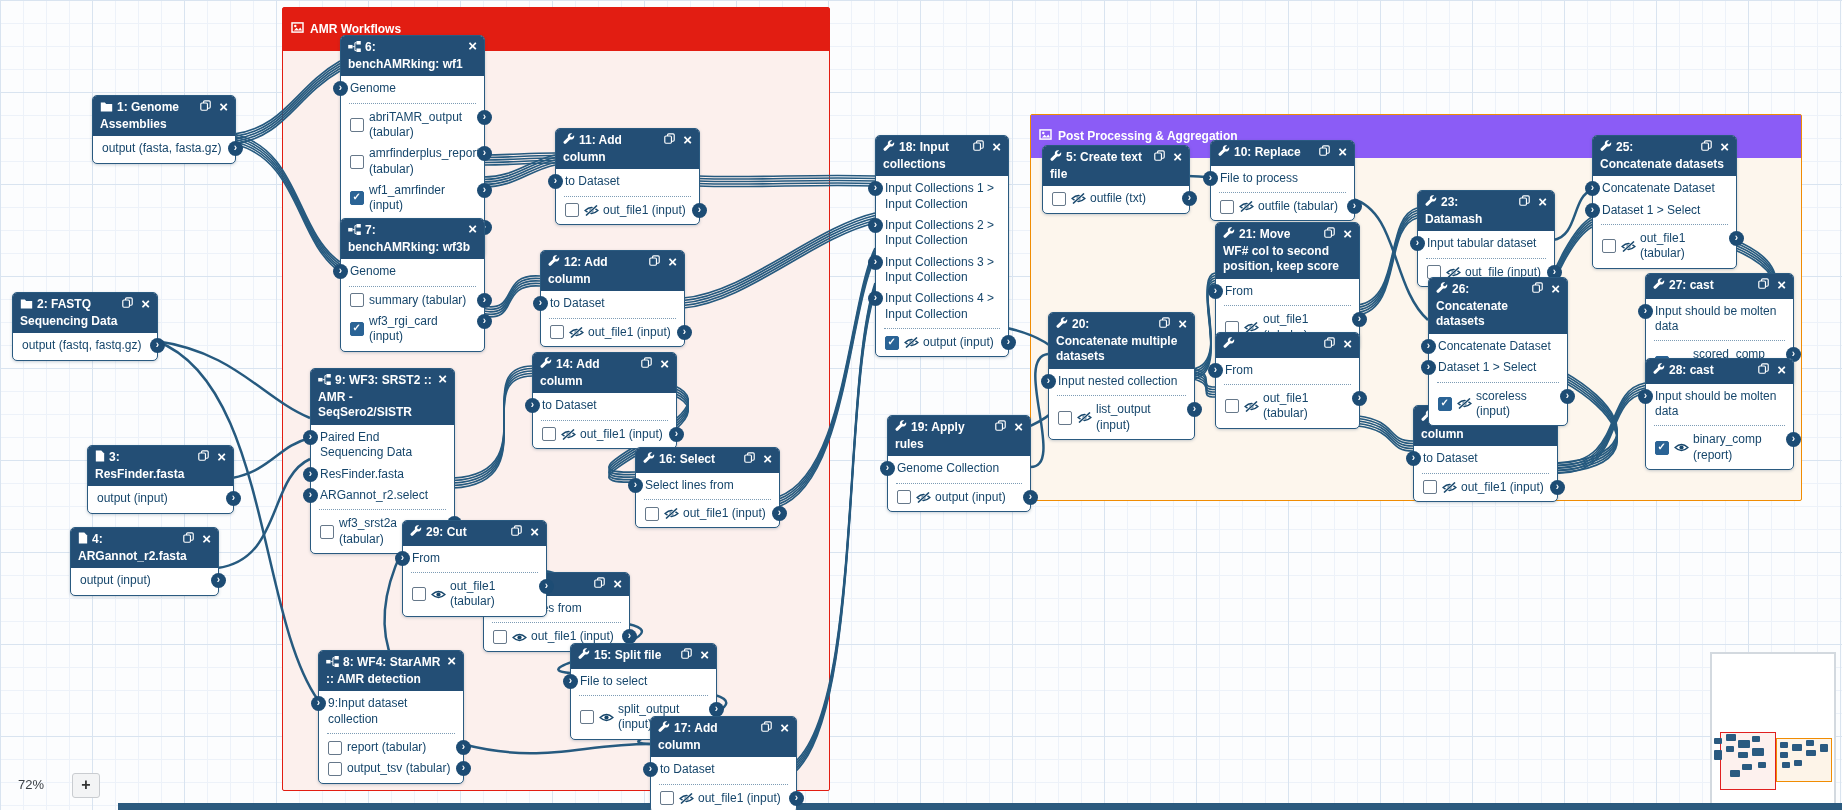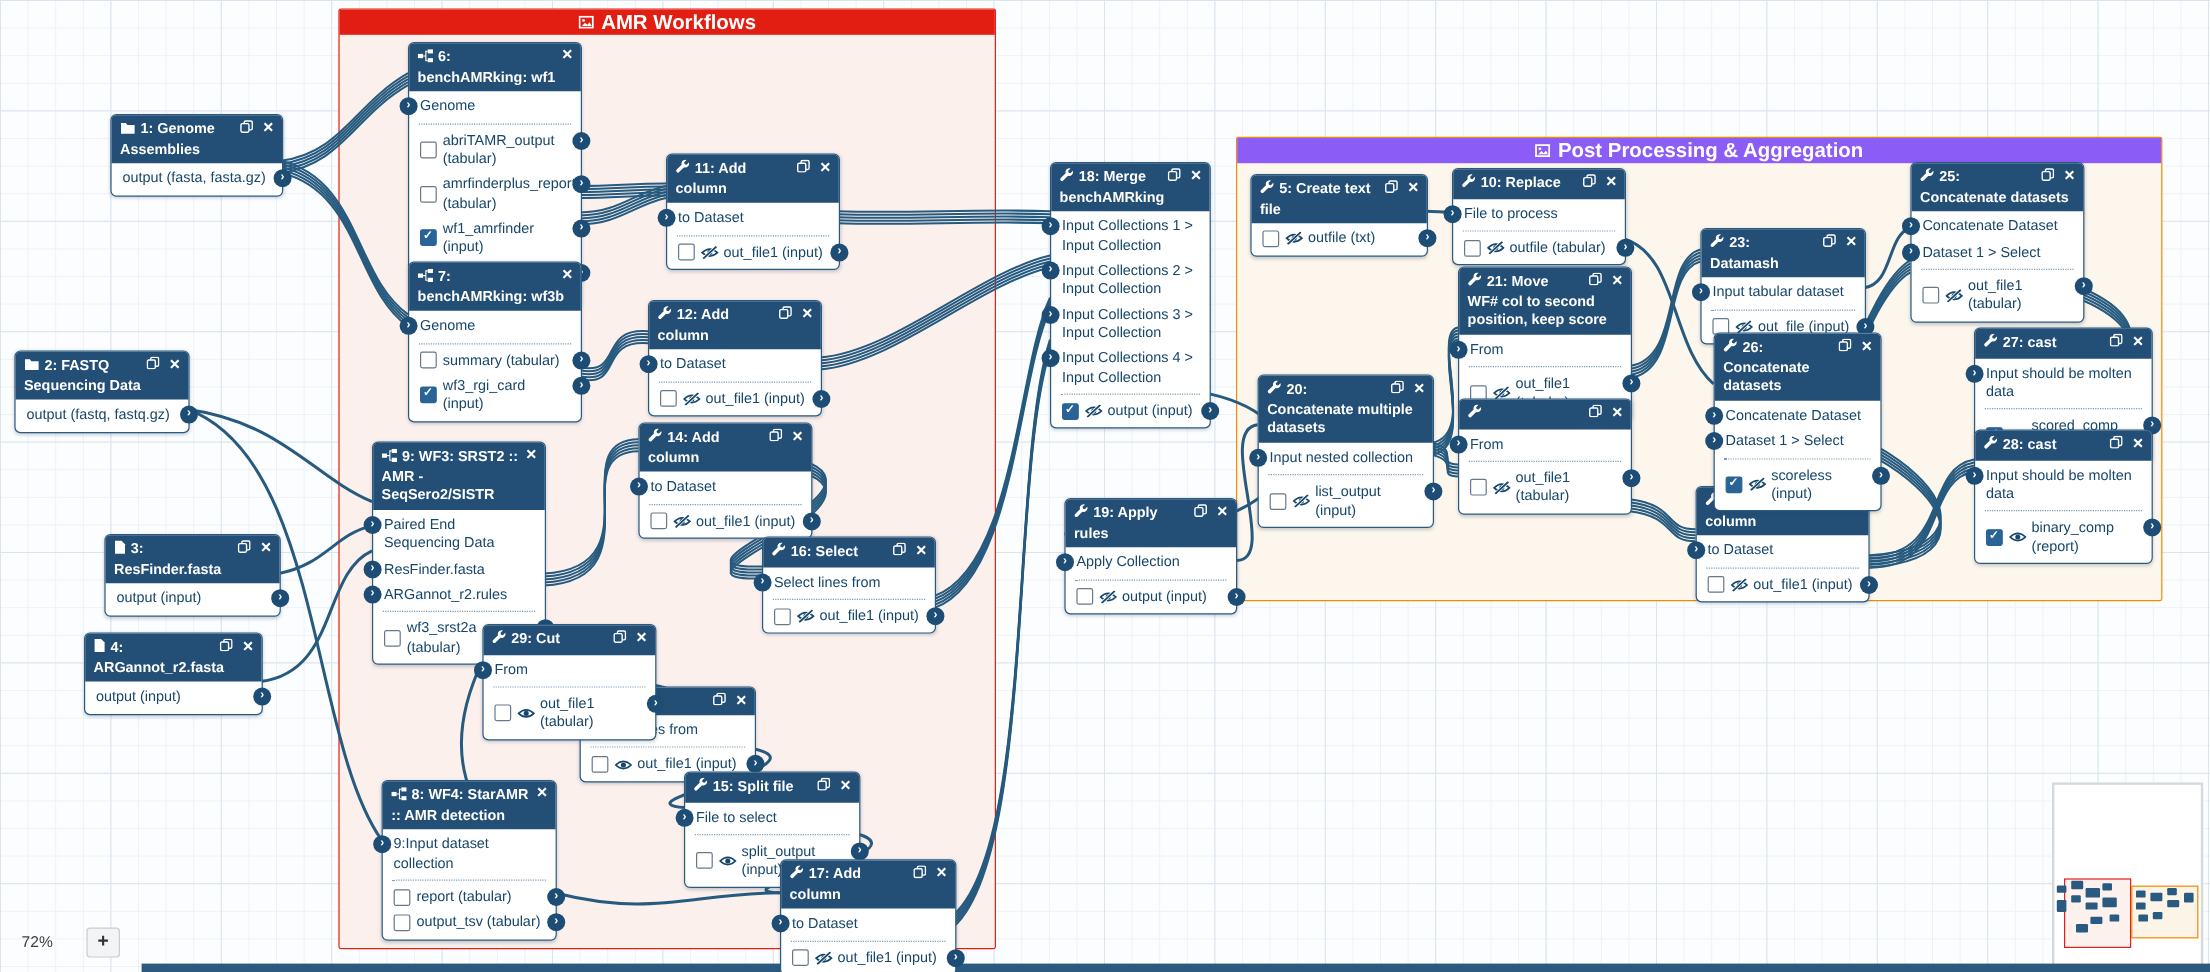--- a/index.html
+++ b/index.html
@@ -6,21 +6,21 @@
   body{font-family:"Liberation Sans",sans-serif;}
   #canvas{position:relative;width:1842px;height:810px;overflow:hidden;
     background-color:#fcfdfe;
     background-image:
       linear-gradient(#d9e4f0 1px, transparent 1px),
       linear-gradient(90deg,#d9e4f0 1px, transparent 1px),
       linear-gradient(#edf2f9 1px, transparent 1px),
       linear-gradient(90deg,#edf2f9 1px, transparent 1px);
     background-size:92px 92px,92px 92px,23px 23px,23px 23px;}
   .comment{position:absolute;border-radius:2px;z-index:1;}
-  .comment .chead{color:#fff;font-weight:bold;font-size:17px;padding:3px 8px;height:15px;line-height:15px;display:flex;align-items:center;gap:6px;justify-content:center;}
+  .comment .chead{color:#fff;font-weight:bold;font-size:12px;padding:14px 8px;height:15px;line-height:15px;display:flex;align-items:center;gap:6px;}
   #edges{position:absolute;left:0;top:0;z-index:2;pointer-events:none;}
   .node{position:absolute;background:#fff;border:1px solid #2a5a80;border-radius:5px;
     font-size:12px;color:#16466b;box-shadow:0 1px 3px rgba(40,70,100,.25);}
   .nhead{background:#234e75;color:#fff;font-weight:bold;font-size:12px;line-height:1.3;
     padding:4px 7px;border-radius:4px 4px 0 0;cursor:move;min-height:15px;}
   .nhead .hicon{display:inline-block;vertical-align:-1px;margin-right:4px;}
   .hbtns{float:right;display:flex;gap:8px;align-items:center;margin-left:6px;}
   .hbtn{cursor:pointer;line-height:12px;}
   .hclose{font-size:15px;font-weight:bold;line-height:12px;}
   .nrows{padding:2px 0 3px 0;}
@@ -415,21 +415,21 @@
           <span class="hbtn hclose">×</span>
         </span><span class="hicon"><svg width="13" height="11" viewBox="0 0 16 14">
             <rect x="0" y="5" width="5.5" height="4.5" fill="#fff"></rect>
             <rect x="10.5" y="0" width="5.5" height="4.5" fill="#fff"></rect>
             <rect x="10.5" y="9.5" width="5.5" height="4.5" fill="#fff"></rect>
             <path d="M5.5 7.2h3M8.5 7.2V2.2h2M8.5 7.2v5h2" stroke="#fff" stroke-width="1.2" fill="none"></path>
           </svg></span><span>9: WF3: SRST2 :: AMR - SeqSero2/SISTR</span></div>
       <div class="nrows">
         <div class="row in"><span class="port pin">›</span><span class="lbl">Paired End Sequencing Data</span></div>
         <div class="row in"><span class="port pin">›</span><span class="lbl">ResFinder.fasta</span></div>
-        <div class="row in"><span class="port pin">›</span><span class="lbl">ARGannot_r2.rules</span></div>
+        <div class="row in"><span class="port pin">›</span><span class="lbl">ARGannot_r2.select</span></div>
         <div class="nsep"></div>
         <div class="row out">
           <span class="outflex">
             <span class="cb "></span>
             <span class="lbl">wf3_srst2a (tabular)</span>
           </span>
           <span class="port pout">›</span>
         </div>
       </div>
     </div>
@@ -653,21 +653,21 @@
     </div>
     <div class="node" style="left: 875px; top: 135px; width: 132px; z-index: 27;">
       <div class="nhead"><span class="hbtns">
           <span class="hbtn"><svg width="11" height="11" viewBox="0 0 14 14">
               <rect x="4.5" y="1" width="8.5" height="9.5" rx="1.5" fill="none" stroke="#fff" stroke-width="1.5"></rect>
               <rect x="1" y="3.8" width="8.5" height="9.2" rx="1.5" fill="#234e75" stroke="#fff" stroke-width="1.5"></rect>
             </svg></span>
           <span class="hbtn hclose">×</span>
         </span><span class="hicon"><svg width="12" height="12" viewBox="0 0 16 16">
             <path d="M15 4.5a4.2 4.2 0 0 1-5.6 4L4 13.9A1.9 1.9 0 1 1 1.3 11L6.7 5.8a4.2 4.2 0 0 1 4-5.6c.5 0 1 .1 1.4.3L9.5 3.1l.5 2.1 2.1.5 2.6-2.6c.2.4.3.9.3 1.4z" fill="#fff"></path>
-          </svg></span><span>18: Merge benchAMRking</span></div>
+          </svg></span><span>18: Input collections</span></div>
       <div class="nrows">
         <div class="row in"><span class="port pin">›</span><span class="lbl">Input Collections 1 &gt; Input Collection</span></div>
         <div class="row in"><span class="port pin">›</span><span class="lbl">Input Collections 2 &gt; Input Collection</span></div>
         <div class="row in"><span class="port pin">›</span><span class="lbl">Input Collections 3 &gt; Input Collection</span></div>
         <div class="row in"><span class="port pin">›</span><span class="lbl">Input Collections 4 &gt; Input Collection</span></div>
         <div class="nsep"></div>
         <div class="row out">
           <span class="outflex">
             <span class="cb checked"></span>
             <svg class="vis" width="15" height="11" viewBox="0 0 16 12">
@@ -686,21 +686,21 @@
       <div class="nhead"><span class="hbtns">
           <span class="hbtn"><svg width="11" height="11" viewBox="0 0 14 14">
               <rect x="4.5" y="1" width="8.5" height="9.5" rx="1.5" fill="none" stroke="#fff" stroke-width="1.5"></rect>
               <rect x="1" y="3.8" width="8.5" height="9.2" rx="1.5" fill="#234e75" stroke="#fff" stroke-width="1.5"></rect>
             </svg></span>
           <span class="hbtn hclose">×</span>
         </span><span class="hicon"><svg width="12" height="12" viewBox="0 0 16 16">
             <path d="M15 4.5a4.2 4.2 0 0 1-5.6 4L4 13.9A1.9 1.9 0 1 1 1.3 11L6.7 5.8a4.2 4.2 0 0 1 4-5.6c.5 0 1 .1 1.4.3L9.5 3.1l.5 2.1 2.1.5 2.6-2.6c.2.4.3.9.3 1.4z" fill="#fff"></path>
           </svg></span><span>19: Apply rules</span></div>
       <div class="nrows">
-        <div class="row in"><span class="port pin">›</span><span class="lbl">Apply Collection</span></div>
+        <div class="row in"><span class="port pin">›</span><span class="lbl">Genome Collection</span></div>
         <div class="nsep"></div>
         <div class="row out">
           <span class="outflex">
             <span class="cb "></span>
             <svg class="vis" width="15" height="11" viewBox="0 0 16 12">
               <path d="M1 6Q8 -0.5 15 6Q8 12.5 1 6Z" fill="none" stroke="#16466b" stroke-width="1.5"></path>
               <circle cx="8" cy="6" r="2.3" fill="#16466b"></circle>
               <path d="M2 11.5L14 .5" stroke="#fff" stroke-width="3"></path>
               <path d="M2 11.5L14 .5" stroke="#16466b" stroke-width="1.6"></path>
             </svg>

